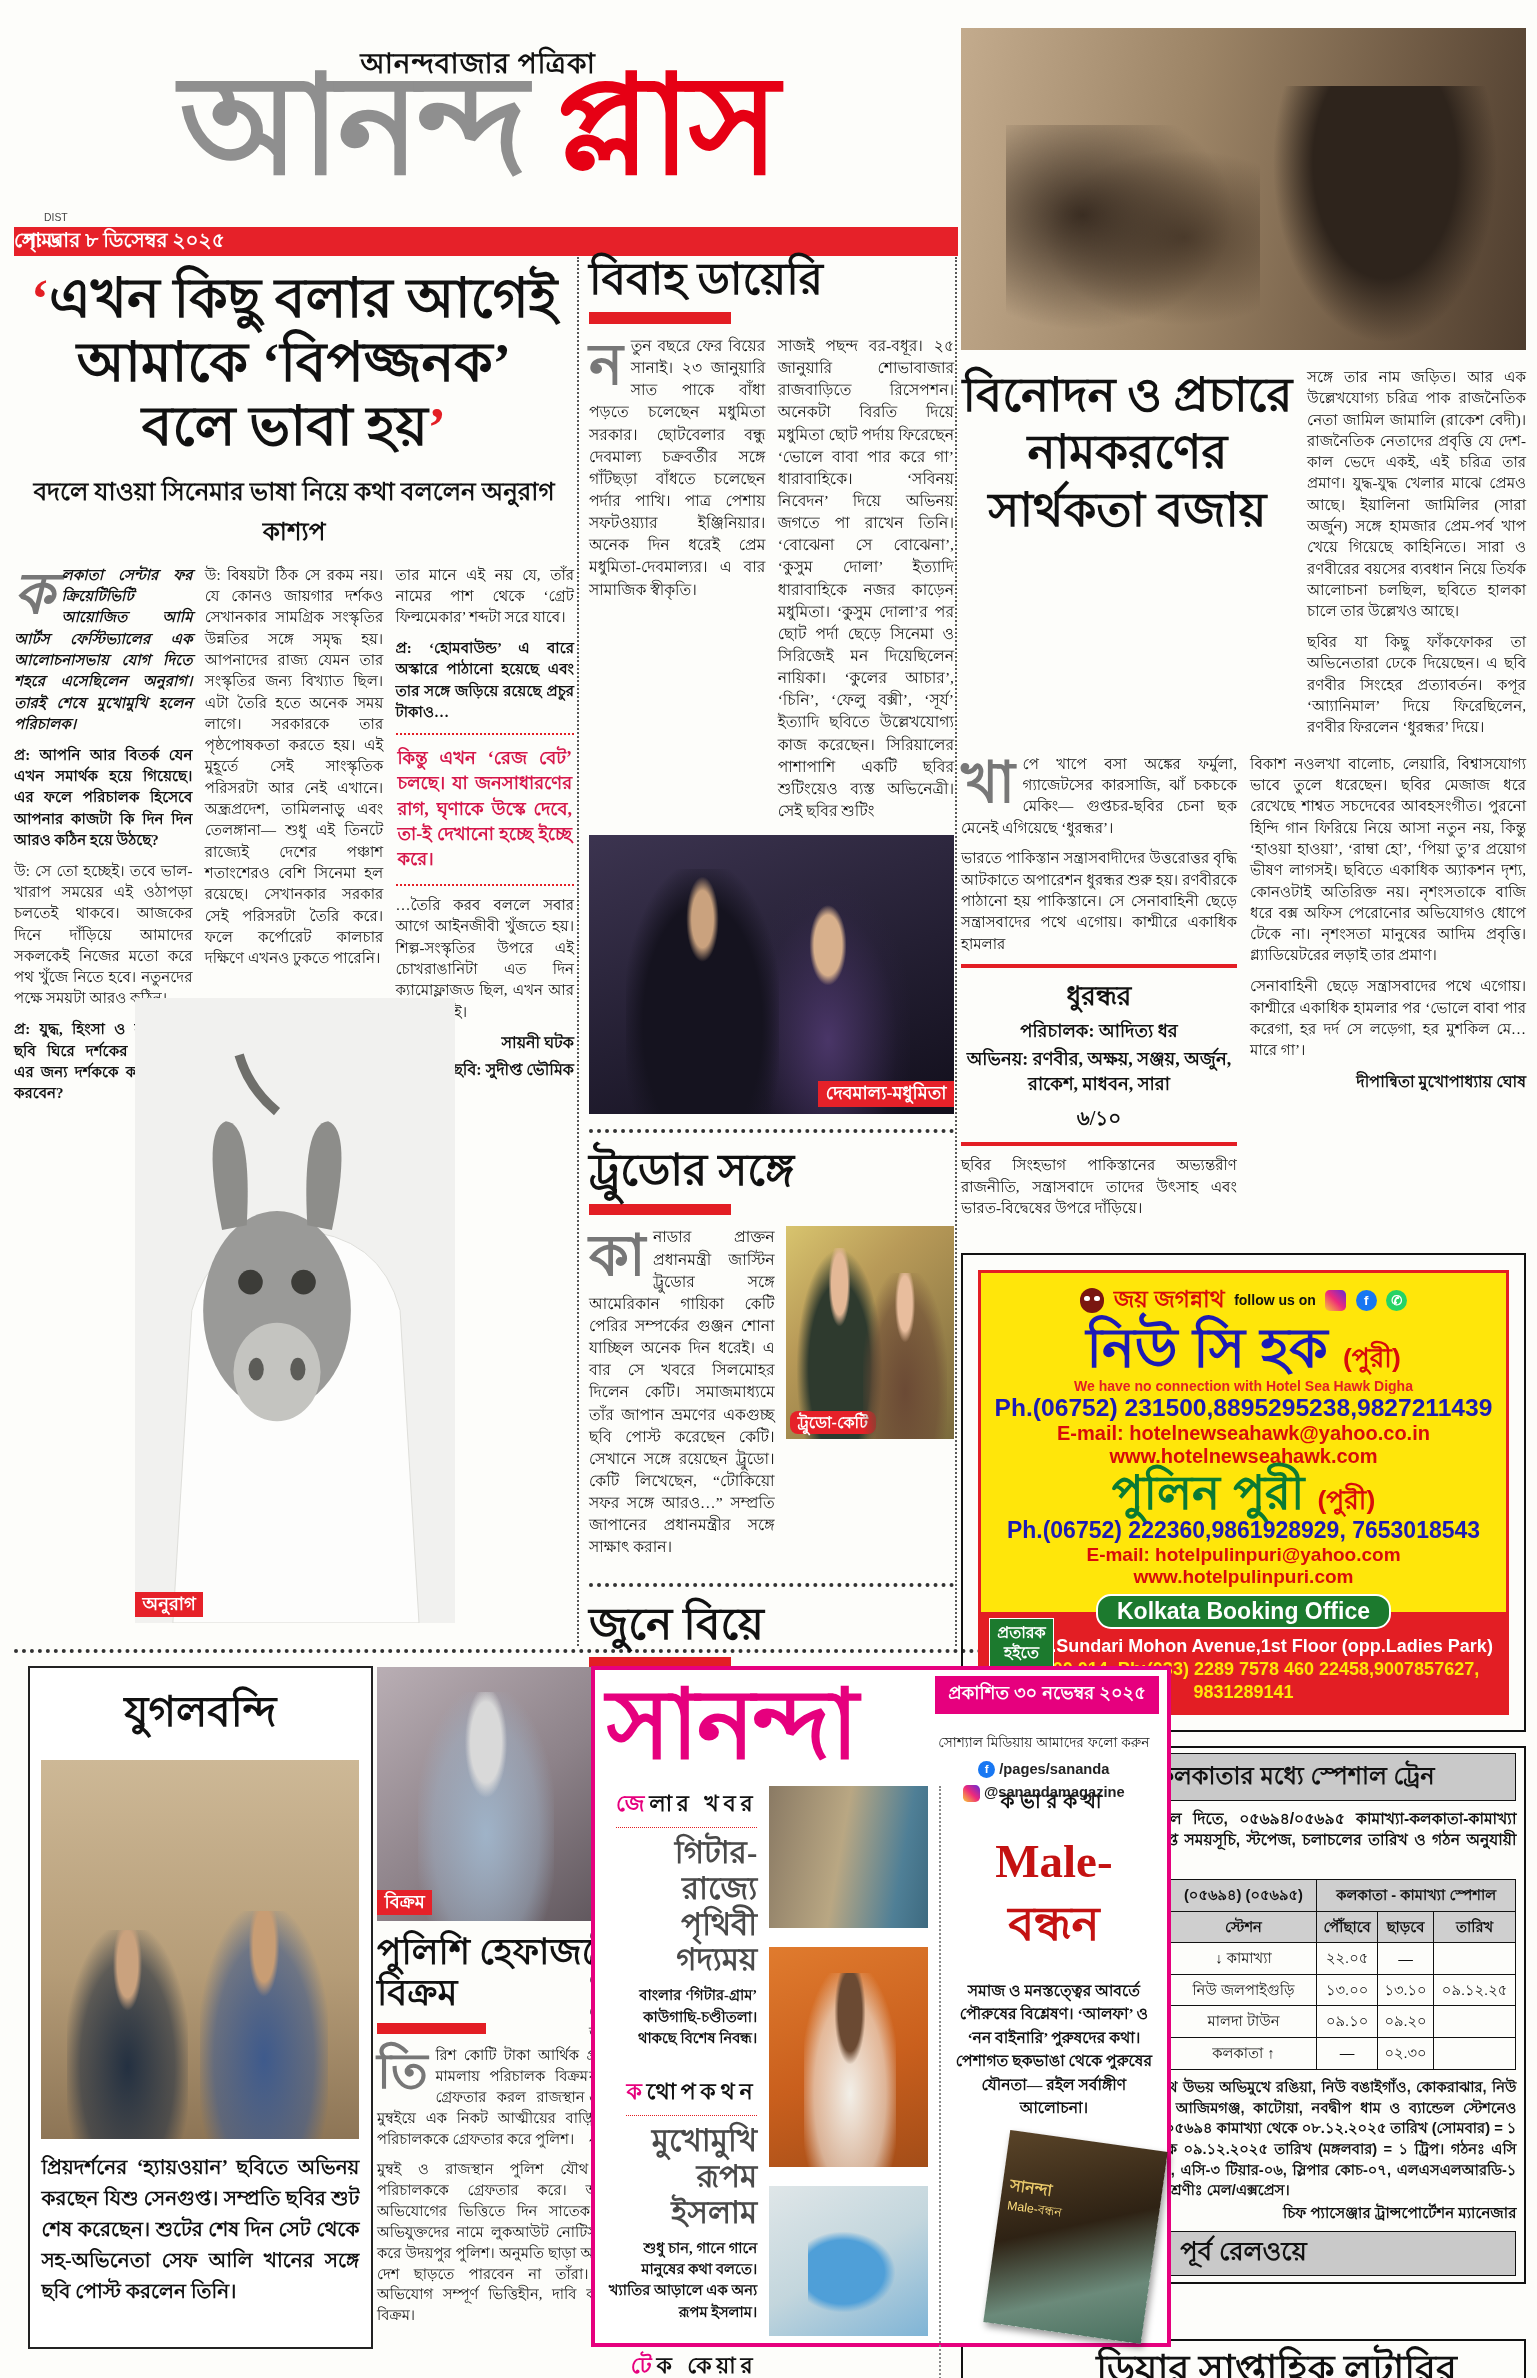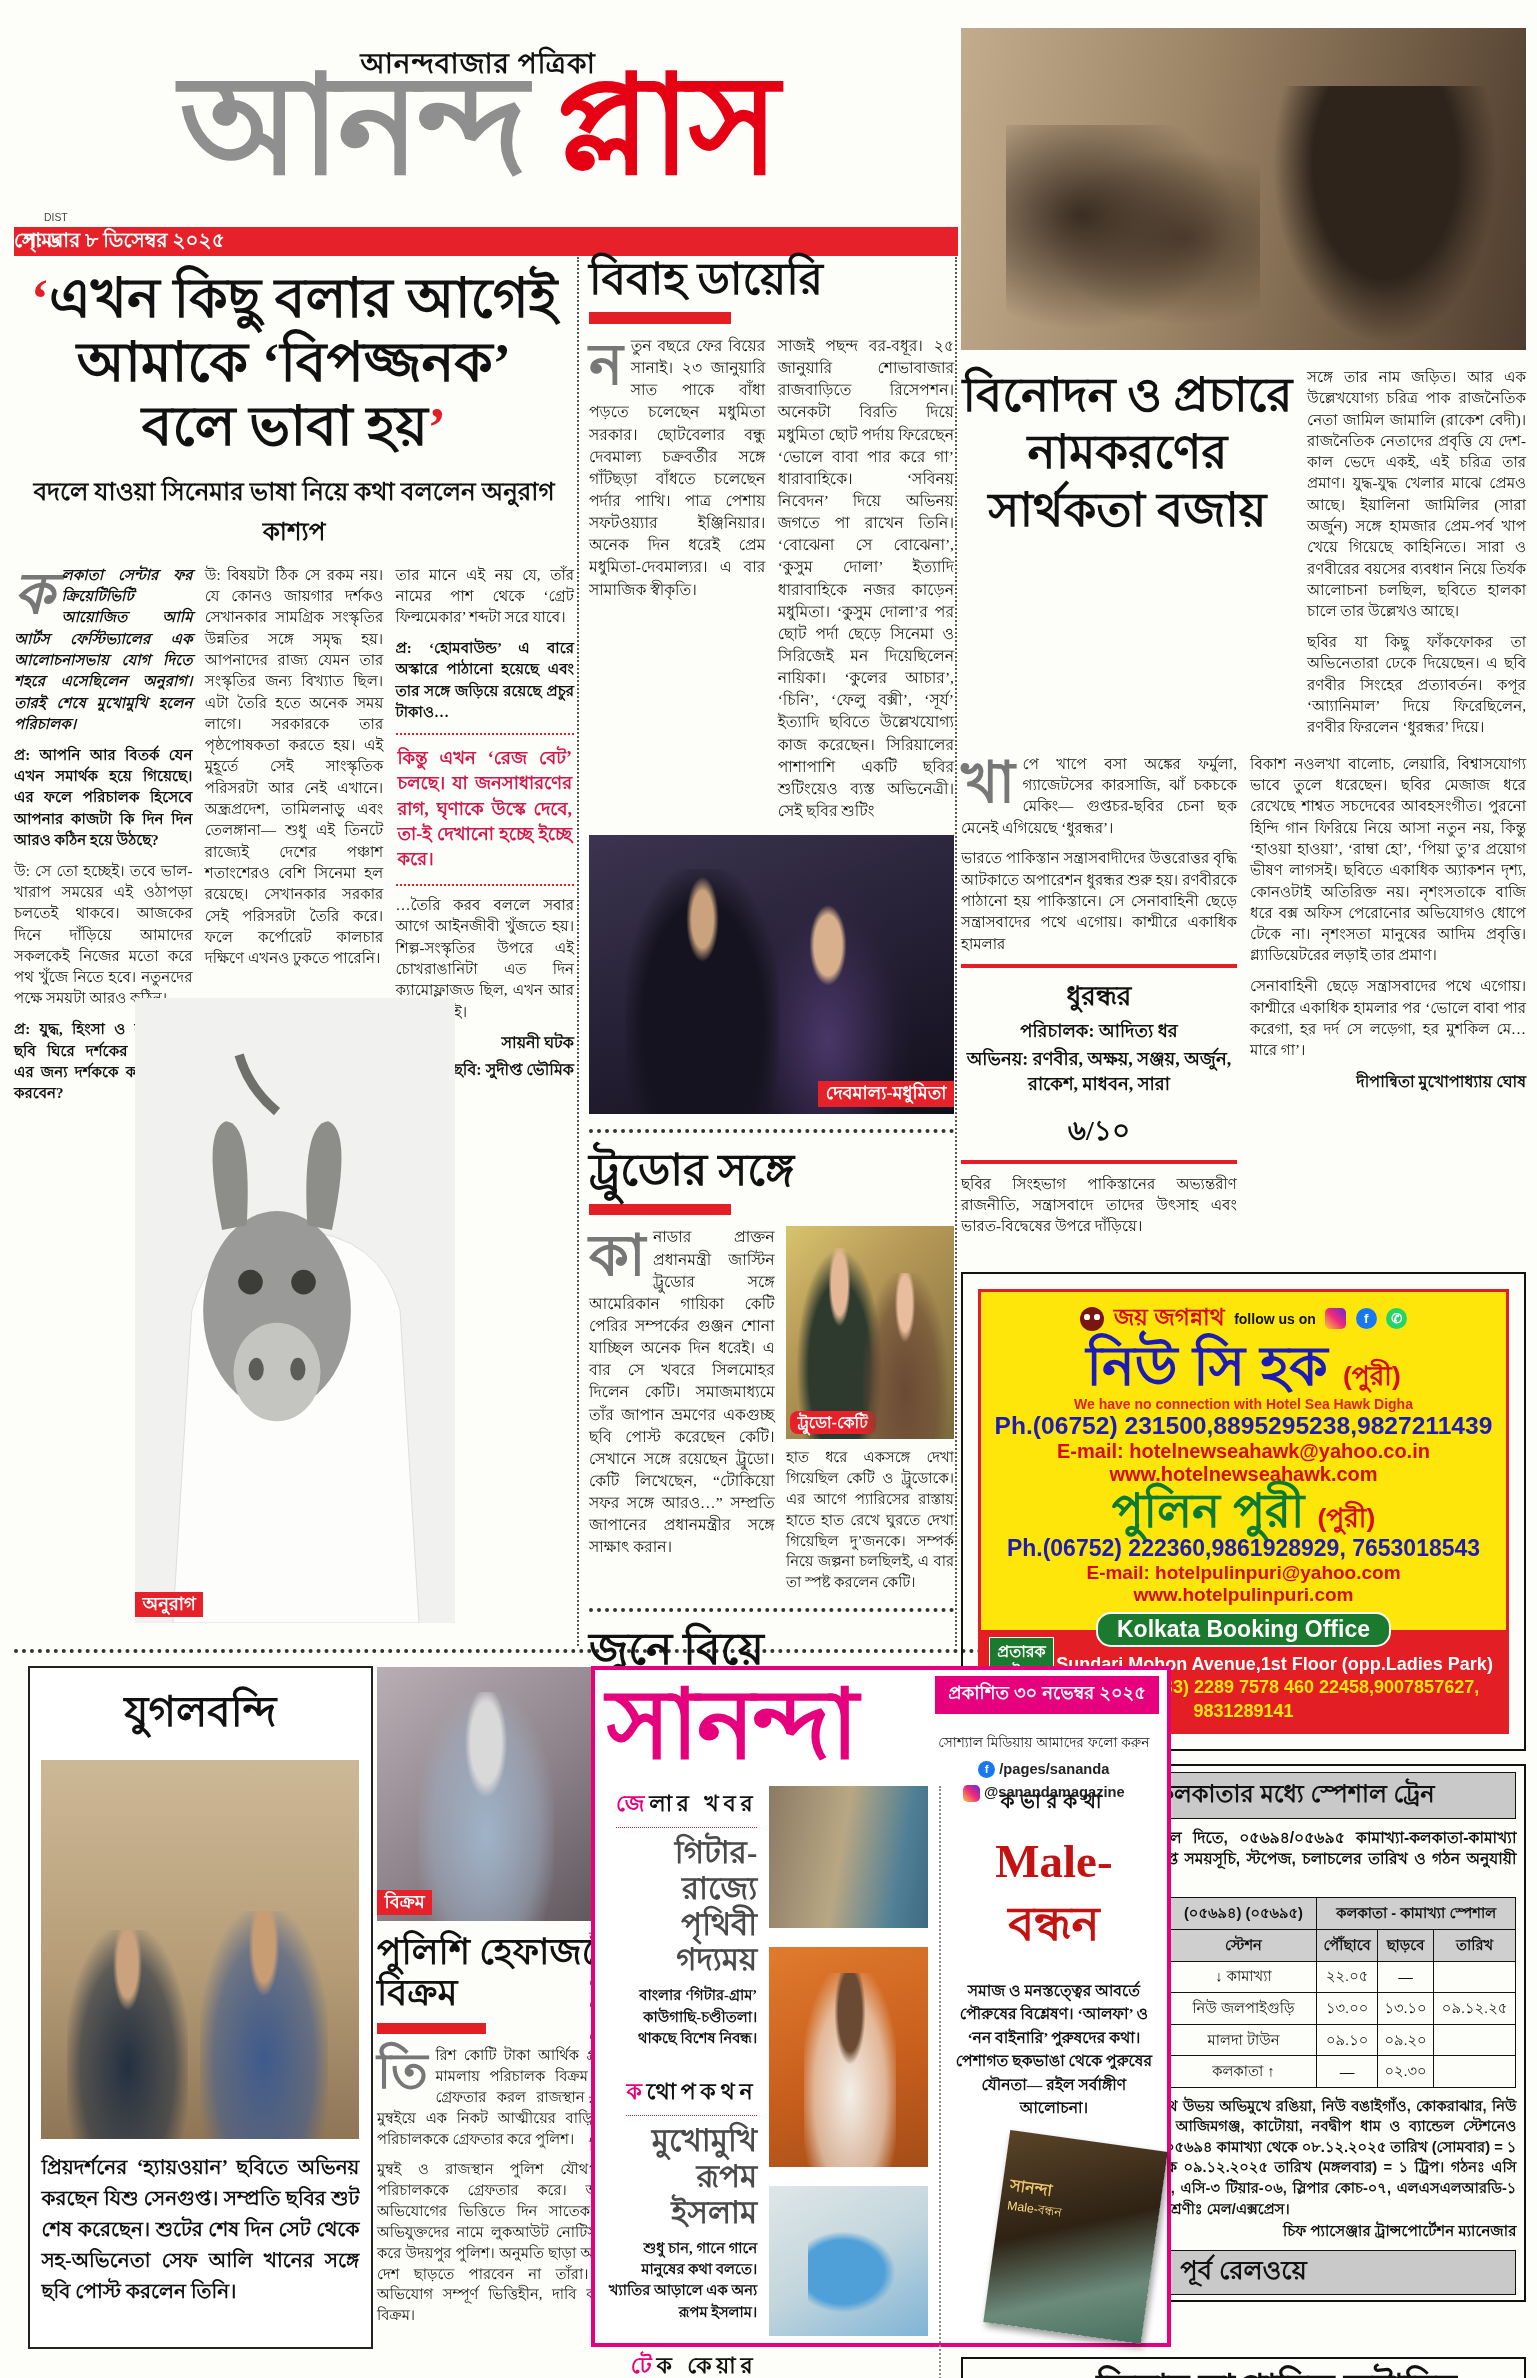--- a/index.html
+++ b/index.html
@@ -90,21 +90,21 @@
   
   .right{left:961px;top:28px;width:565px;}
   .rv-row{display:flex;gap:13.2px;margin-top:17px;}
   .rv-h{width:333px;font-size:47px;font-weight:800;line-height:1.22;text-align:center;}
   .rv-side{width:219px;font-size:15px;line-height:1.42;text-align:justify;}
   .rv-side p{margin:0 0 9.5px;}
   .reviewbox{border-top:4.7px solid #e31e24;border-bottom:4.7px solid #e31e24;text-align:center;
      padding:9.5px 3.8px;margin:9.5px 0;}
   .rb-title{font-size:26.5px;font-weight:800;}
   .rb-meta{font-size:18px;font-weight:700;line-height:1.35;margin-top:3.8px;}
-  .rb-score{font-size:28px;font-weight:800;margin-top:15px;}
+  .rb-score{font-size:20px;font-weight:800;margin-top:8px;}
   
   .hotel{margin-top:24.6px;border:2.8px solid #111;padding:15px;font-family:"Liberation Sans",sans-serif;}
   .hotel-in{border:3.8px solid #e31e24;background:#ffe60a;text-align:center;padding:7.6px 5.7px 0;position:relative;}
   .h-toprow{display:flex;align-items:center;justify-content:center;gap:9.5px;}
   .jag{width:24.6px;height:24.6px;border-radius:50%;background:#7a1610;position:relative;flex:0 0 auto;}
   .jag:before{content:"";position:absolute;left:4.7px;top:7.6px;width:5.7px;height:5.7px;border-radius:50%;background:#fff;}
   .jag:after{content:"";position:absolute;right:4.7px;top:7.6px;width:5.7px;height:5.7px;border-radius:50%;background:#fff;}
   .h-jai{color:#d80b0b;font-size:23px;font-weight:800;}
   .h-follow{color:#111;font-size:14px;font-weight:700;}
   .sicon{width:21px;height:21px;border-radius:4.7px;display:inline-block;vertical-align:middle;color:#fff;
@@ -259,21 +259,20 @@
       <div class="hl-sm">ট্রুডোর সঙ্গে</div>
       <div class="red-rule"></div>
       <div style="display:flex;gap:11.4px;">
         <div class="col" style="flex:1.05;">
           <p><span class="dropcap">কা</span><span>নাডার প্রাক্তন প্রধানমন্ত্রী জাস্টিন ট্রুডোর সঙ্গে আমেরিকান গায়িকা কেটি পেরির সম্পর্কের গুঞ্জন শোনা যাচ্ছিল অনেক দিন ধরেই। এ বার সে খবরে সিলমোহর দিলেন কেটি। সমাজমাধ্যমে তাঁর জাপান ভ্রমণের একগুচ্ছ ছবি পোস্ট করেছেন কেটি। সেখানে সঙ্গে রয়েছেন ট্রুডো। কেটি লিখেছেন, “টোকিয়ো সফর সঙ্গে আরও…” সম্প্রতি জাপানের প্রধানমন্ত্রীর সঙ্গে সাক্ষাৎ করান।</span></p>
         </div>
         <div style="width:168px;">
           <div class="photo ph-trudeau" style="width:168px;height:213px;">
             <span class="red-label" style="left:3.8px;bottom:5.7px;font-size:16px;border-radius:8px;">ট্রুডো-কেটি</span>
           </div>
-          <p style="font-size:14.7px;line-height:1.42;text-align:justify;margin:7.6px 0 0;">হাত ধরে একসঙ্গে দেখা গিয়েছিল কেটি ও ট্রুডোকে। এর আগে প্যারিসের রাস্তায় হাতে হাত রেখে ঘুরতে দেখা গিয়েছিল দু’জনকে। সম্পর্ক নিয়ে জল্পনা চলছিলই, এ বার তা স্পষ্ট করলেন কেটি।</p>
         </div>
       </div>
     </div>
 
     <div class="hdots"></div>
 
     <div>
       <div class="hl-sm">জুনে বিয়ে</div>
       <div class="red-rule"></div>
       <div style="display:flex;gap:11.4px;">

